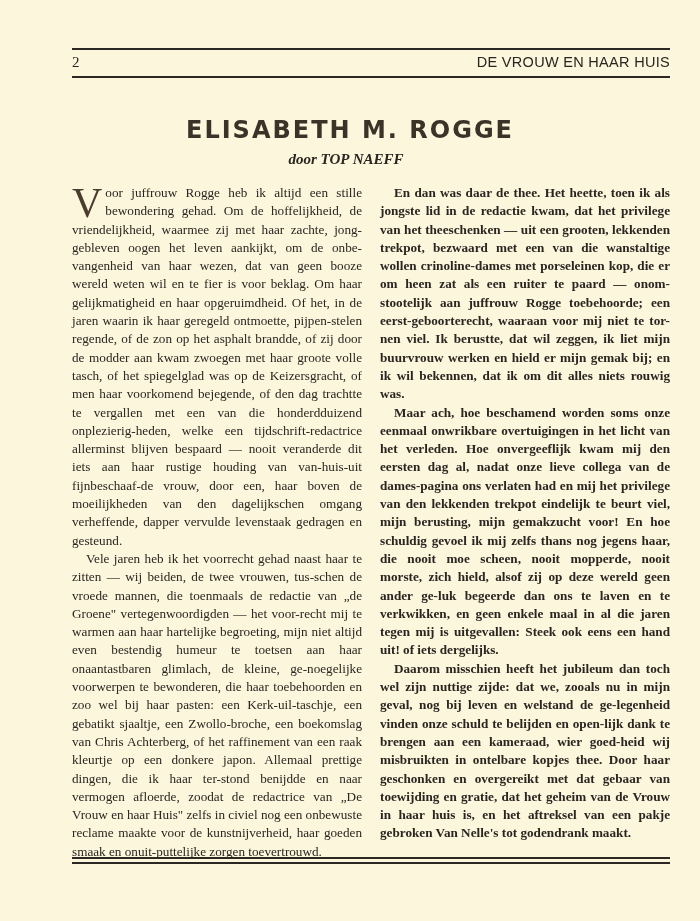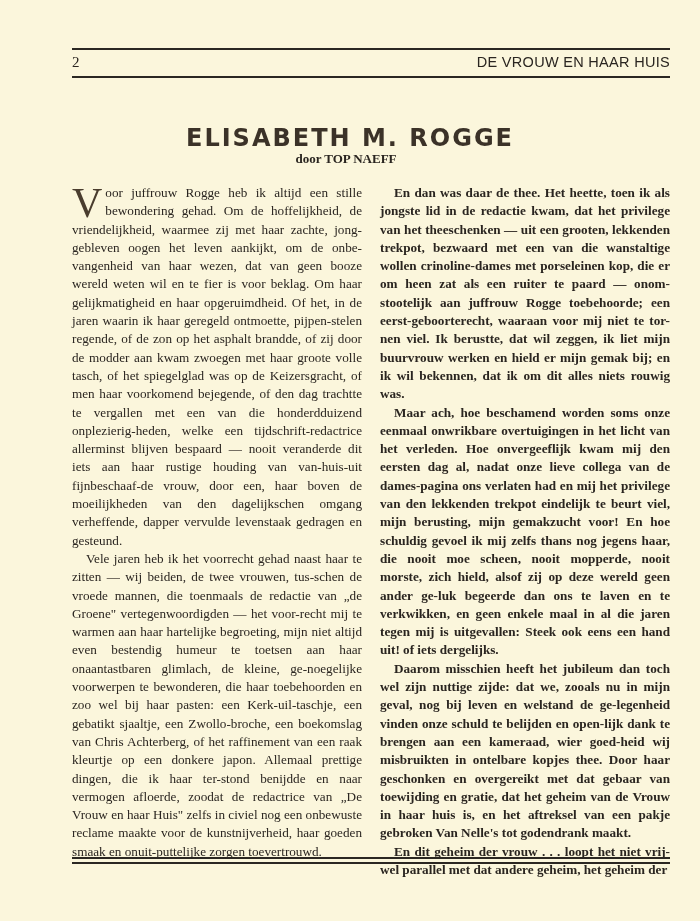--- a/index.html
+++ b/index.html
@@ -1,21 +1,21 @@
 <!DOCTYPE html>
 <html><head>
 <meta charset="utf-8">
 <style>
   html, body { margin:0; padding:0; }
   body { width:700px; height:921px; background:#fbf6dc; position:relative; overflow:hidden; font-family:"DejaVu Serif", serif; color:#2a2520; }
   .rule { position:absolute; left:72px; width:598px; background:#2b2722; }
   .hdr { position:absolute; top:54px; left:72px; width:598px; font-family:"Liberation Serif", serif; font-size:15px; display:flex; justify-content:space-between; }
   .hdr .title { font-family:"Liberation Sans", sans-serif; font-size:14.5px; letter-spacing:0.3px; }
-  .art-title { position:absolute; top:124px; left:0; width:700px; text-align:center; font-family:"DejaVu Sans", sans-serif; font-weight:bold; font-size:24px; letter-spacing:2px; color:#3b3228; }
-  .byline { position:absolute; top:151px; left:0; width:692px; text-align:center; font-family:"Liberation Serif", serif; font-weight:bold; font-size:13px; }
+  .art-title { position:absolute; top:116px; left:0; width:700px; text-align:center; font-family:"DejaVu Sans", sans-serif; font-weight:bold; font-size:24px; letter-spacing:2px; color:#3b3228; }
+  .byline { position:absolute; top:151px; left:0; width:692px; text-align:center; font-family:"Liberation Serif", serif; font-weight:bold; font-size:15px;font-style:italic; }
   .col { position:absolute; top:184px; width:290px; font-family:"Liberation Serif", serif; font-size:13.2px; line-height:18.3px; text-align:justify; }
   .col p { margin:0; text-indent:14px; }
   .col p.first { text-indent:0; }
   .left { left:72px; }
   .right { left:380px;font-weight:bold; }
   .drop { float:left; font-size:42px; line-height:34px; margin:2px 3px 0 0; color:#4a3d2e; font-family:"Liberation Serif", serif; }
 </style>
 </head>
 <body>
 
@@ -31,17 +31,16 @@
 
 <div class="col left">
   <p class="first"><span class="drop">V</span><span>oor juffrouw Rogge heb ik altijd een stille bewondering gehad. Om de hoffelijkheid, de vriendelijkheid, waarmee zij met haar zachte, jong-gebleven oogen het leven aankijkt, om de onbe-vangenheid van haar wezen, dat van geen booze wereld weten wil en te fier is voor beklag. Om haar gelijkmatigheid en haar opgeruimdheid. Of het, in de jaren waarin ik haar geregeld ontmoette, pijpen-stelen regende, of de zon op het asphalt brandde, of zij door de modder aan kwam zwoegen met haar groote volle tasch, of het spiegelglad was op de Keizersgracht, of men haar voorkomend bejegende, of den dag trachtte te vergallen met een van die honderdduizend onplezierig-heden, welke een tijdschrift-redactrice allerminst blijven bespaard — nooit veranderde dit iets aan haar rustige houding van van-huis-uit fijnbeschaaf-de vrouw, door een, haar boven de moeilijkheden van den dagelijkschen omgang verheffende, dapper vervulde levenstaak gedragen en gesteund.</span></p>
   <p>Vele jaren heb ik het voorrecht gehad naast haar te zitten — wij beiden, de twee vrouwen, tus-schen de vroede mannen, die toenmaals de redactie van „de Groene" vertegenwoordigden — het voor-recht mij te warmen aan haar hartelijke begroeting, mijn niet altijd even bestendig humeur te toetsen aan haar onaantastbaren glimlach, de kleine, ge-noegelijke voorwerpen te bewonderen, die haar toebehoorden en zoo wel bij haar pasten: een Kerk-uil-taschje, een gebatikt sjaaltje, een Zwollo-broche, een boekomslag van Chris Achterberg, of het raffinement van een raak kleurtje op een donkere japon. Allemaal prettige dingen, die ik haar ter-stond benijdde en naar vermogen afloerde, zoodat de redactrice van „De Vrouw en haar Huis" zelfs in civiel nog een onbewuste reclame maakte voor de kunstnijverheid, haar goeden smaak en onuit-puttelijke zorgen toevertrouwd.</p>
 </div>
 
 <div class="col right">
   <p>En dan was daar de thee. Het heette, toen ik als jongste lid in de redactie kwam, dat het privilege van het theeschenken — uit een grooten, lekkenden trekpot, bezwaard met een van die wanstaltige wollen crinoline-dames met porseleinen kop, die er om heen zat als een ruiter te paard — onom-stootelijk aan juffrouw Rogge toebehoorde; een eerst-geboorterecht, waaraan voor mij niet te tor-nen viel. Ik berustte, dat wil zeggen, ik liet mijn buurvrouw werken en hield er mijn gemak bij; en ik wil bekennen, dat ik om dit alles niets rouwig was.</p>
   <p>Maar ach, hoe beschamend worden soms onze eenmaal onwrikbare overtuigingen in het licht van het verleden. Hoe onvergeeflijk kwam mij den eersten dag al, nadat onze lieve collega van de dames-pagina ons verlaten had en mij het privilege van den lekkenden trekpot eindelijk te beurt viel, mijn berusting, mijn gemakzucht voor! En hoe schuldig gevoel ik mij zelfs thans nog jegens haar, die nooit moe scheen, nooit mopperde, nooit morste, zich hield, alsof zij op deze wereld geen ander ge-luk begeerde dan ons te laven en te verkwikken, en geen enkele maal in al die jaren tegen mij is uitgevallen: Steek ook eens een hand uit! of iets dergelijks.</p>
   <p>Daarom misschien heeft het jubileum dan toch wel zijn nuttige zijde: dat we, zooals nu in mijn geval, nog bij leven en welstand de ge-legenheid vinden onze schuld te belijden en open-lijk dank te brengen aan een kameraad, wier goed-heid wij misbruikten in ontelbare kopjes thee. Door haar geschonken en overgereikt met dat gebaar van toewijding en gratie, dat het geheim van de Vrouw in haar huis is, en het aftreksel van een pakje gebroken Van Nelle's tot godendrank maakt.</p>
-  <p>En dit geheim der vrouw . . . loopt het niet vrij-wel parallel met dat andere geheim, het geheim der</p>
 </div>
 
 <div class="rule" style="top:857px;height:2px;"></div>
 <div class="rule" style="top:862px;height:2px;"></div>
 
 </body></html>

